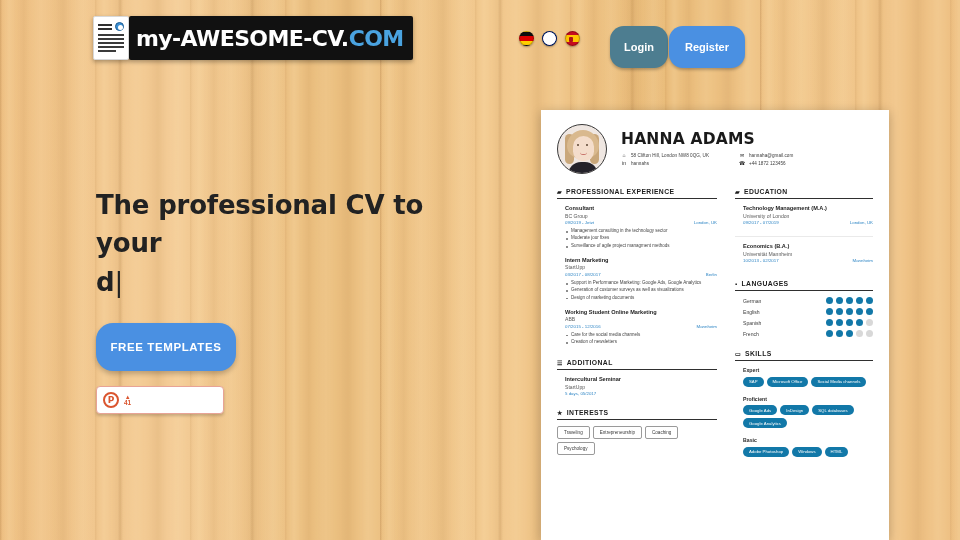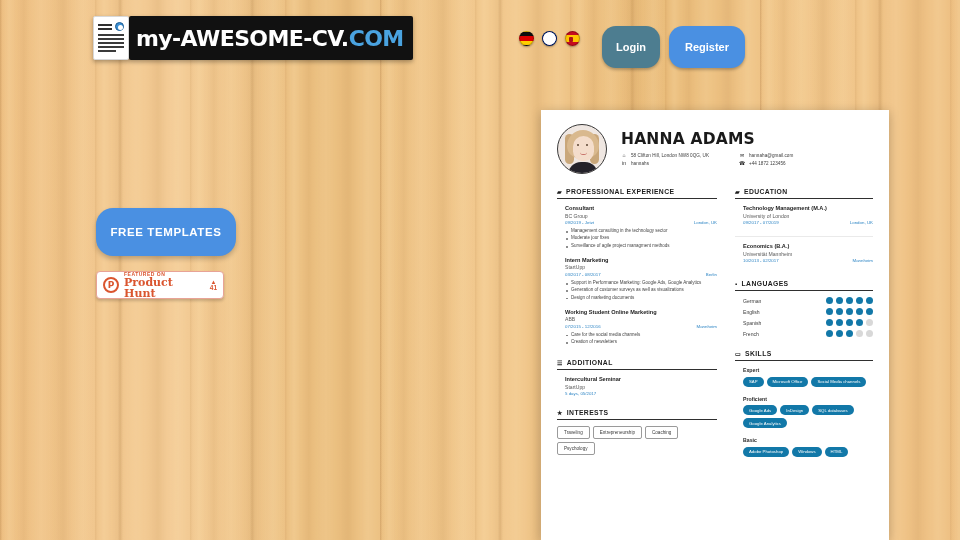--- a/index.html
+++ b/index.html
@@ -97,21 +97,21 @@
       linear-gradient(#fff 0 0) center/5px 100% no-repeat,
       linear-gradient(#cf142b 0 0) center/100% 3px no-repeat,
       linear-gradient(#cf142b 0 0) center/3px 100% no-repeat;
   }
   .flag.es { background: linear-gradient(#c60b1e 0 25%, #ffc400 25% 75%, #c60b1e 75% 100%); }
   .flag.es:after{
     content:""; position:absolute; left:3px; top:5px; width:4px; height:5px;
     background:#ad1519; border-radius:1px;
   }
 
-  .nav-btns { position:absolute; right: 31px; top: 26px; display:flex; gap:9px; }
+  .nav-btns { position:absolute; right: 31px; top: 26px; display:flex; gap:1px; }
   .btn-login, .btn-register {
     border:none; border-radius: 14px; color:#fff;
     font-size: 11px; font-weight: 600; padding: 7px 14px;
     cursor:pointer; font-family:"Liberation Sans", sans-serif;
     box-shadow: 0 2px 3px rgba(0,0,0,.25);
   }
   .btn-login { background:#4d7d90; }
   .btn-register { background:#4a90e2; padding: 15px 16px; }
 
   
@@ -275,29 +275,29 @@
       <div class="flag es"></div>
     </div>
 
     <div class="nav-btns">
       <button class="btn-login">Login</button>
       <button class="btn-register">Register</button>
     </div>
   </div>
 
   <div class="hero">
+    <h1>
+      <span>The professional CV to your</span><br>
+      <span>d</span><span class="cursor">|</span>
+    </h1>
 
     <button class="btn-free">FREE TEMPLATES</button>
 
     <div class="ph-badge">
       <div class="ph-logo">P</div>
-      <div class="ph-txt">
-        <div class="ph-feat">FEATURED ON</div>
-        <div class="ph-name">Product Hunt</div>
-      </div>
       <div class="ph-count">
         <div class="ph-up">▲</div>
         <div class="ph-num">41</div>
       </div>
     </div>
   </div>
 
   <div class="cv">
 
     <div class="cv-head">

